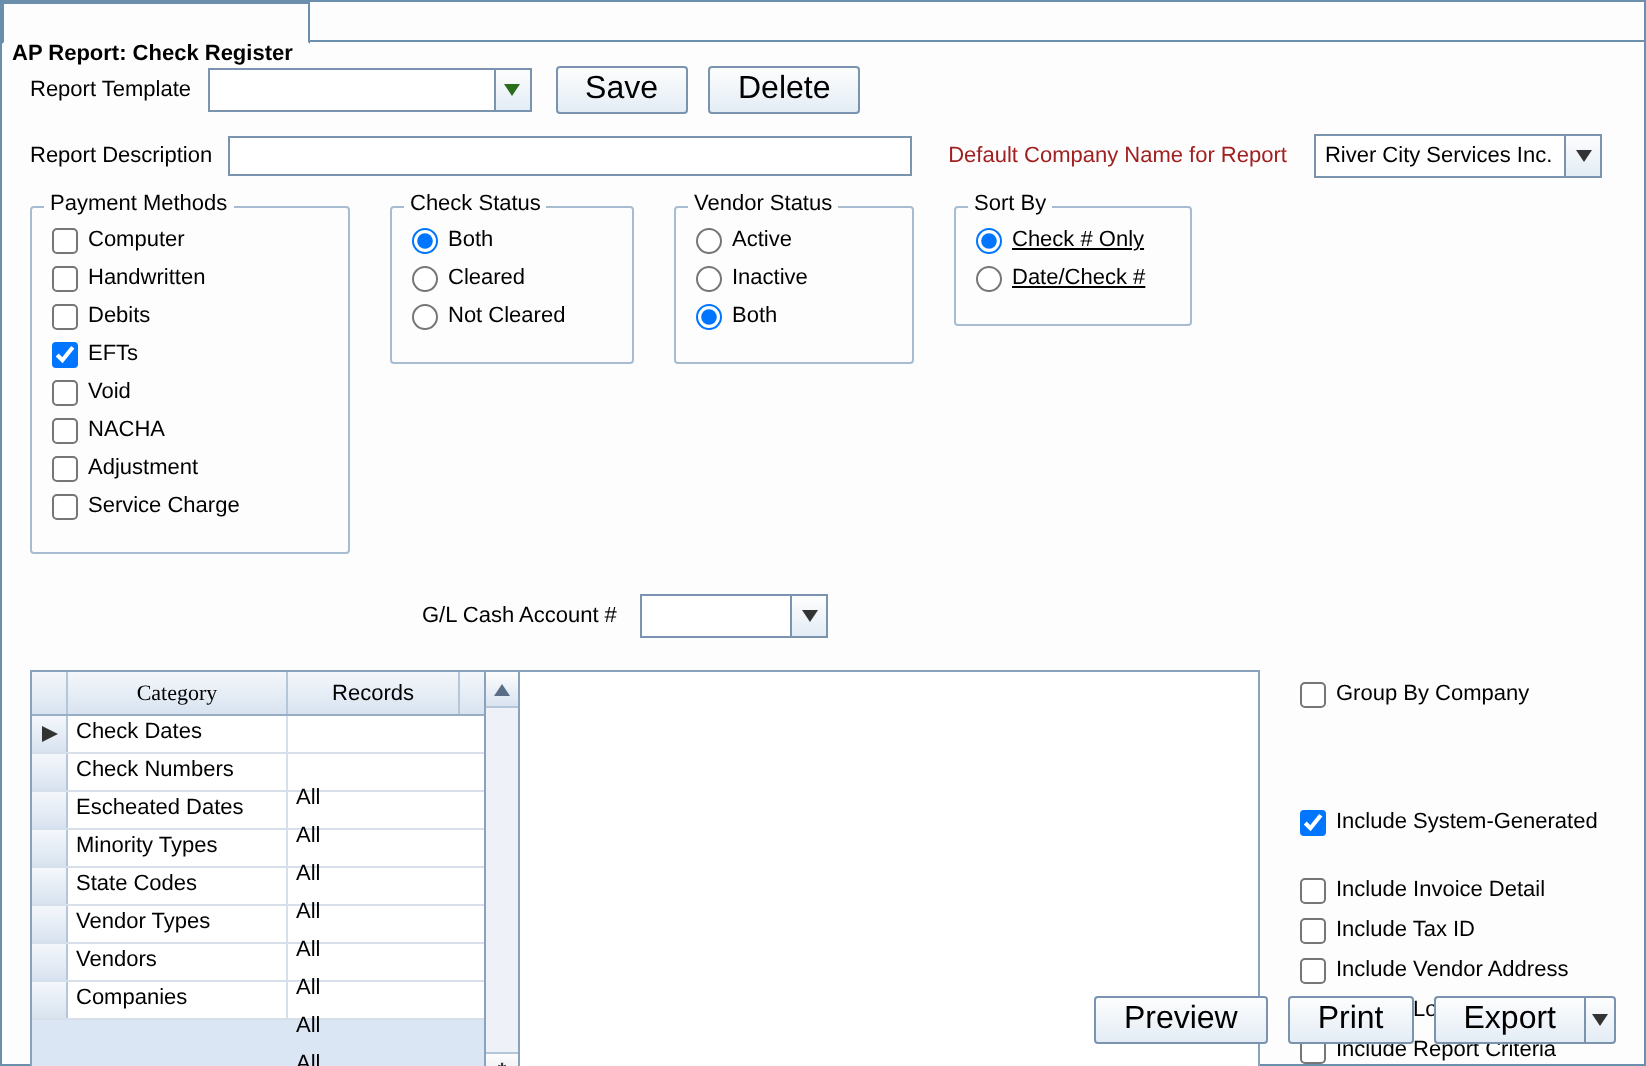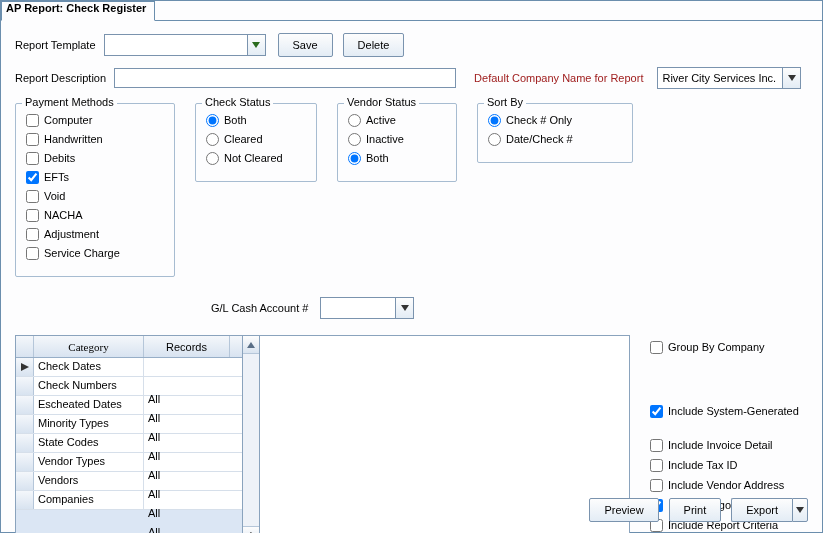--- a/index.html
+++ b/index.html
@@ -18,21 +18,21 @@
   }
   .tab-strip {
     height: 20px;
     border-bottom: 1px solid #6b8ead;
     position: relative;
   }
   .tab {
     position: absolute;
     top: 0; left: 0;
     height: 20px;
-    padding: 0 8px 0 4px;
+    padding: 19px 8px 0 4px;
     border: 1px solid #6b8ead;
     border-bottom: 1px solid #fdfdfe;
     background: #fdfdfe;
     font-weight: bold;
     font-size: 11px;
   }
   .content {
     padding: 12px 14px 10px 14px;
   }
   .row { display: flex; align-items: center; margin-bottom: 10px; }
@@ -56,21 +56,21 @@
     background: linear-gradient(#fdfdfd,#e3ecf5);
     display: flex; align-items: center; justify-content: center;
     cursor: pointer;
   }
   .combo-btn svg { width: 8px; height: 6px; }
   .btn {
     height: 24px;
     padding: 0 14px;
     border: 1px solid #7a93ae;
     background: linear-gradient(#fdfdfd,#e3ecf5);
-    font-size: 11px;
+    font-size: 16px;
     cursor: pointer;
     border-radius: 2px;
   }
   .text-input {
     height: 20px;
     border: 1px solid #7a93ae;
     background: #fff;
     padding: 0 4px;
     font-size: 11px;
   }
@@ -309,21 +309,21 @@
               <input type="radio" name="vs" style="">
               <span>Inactive</span>
             </div>
             <div class="rad-row">
               <input type="radio" name="vs" checked="" style="">
               <span>Both</span>
             </div>
           </div>
       </div>
 
-      <div class="groupbox" style="width:156px;">
+      <div class="groupbox" style="width:119px;text-decoration:underline;">
         <div class="groupbox-title">Sort By</div>
         <div id="sb-list">
             <div class="rad-row">
               <input type="radio" name="sb" checked="" style="">
               <span>Check # Only</span>
             </div>
             <div class="rad-row">
               <input type="radio" name="sb" style="">
               <span>Date/Check #</span>
             </div>

